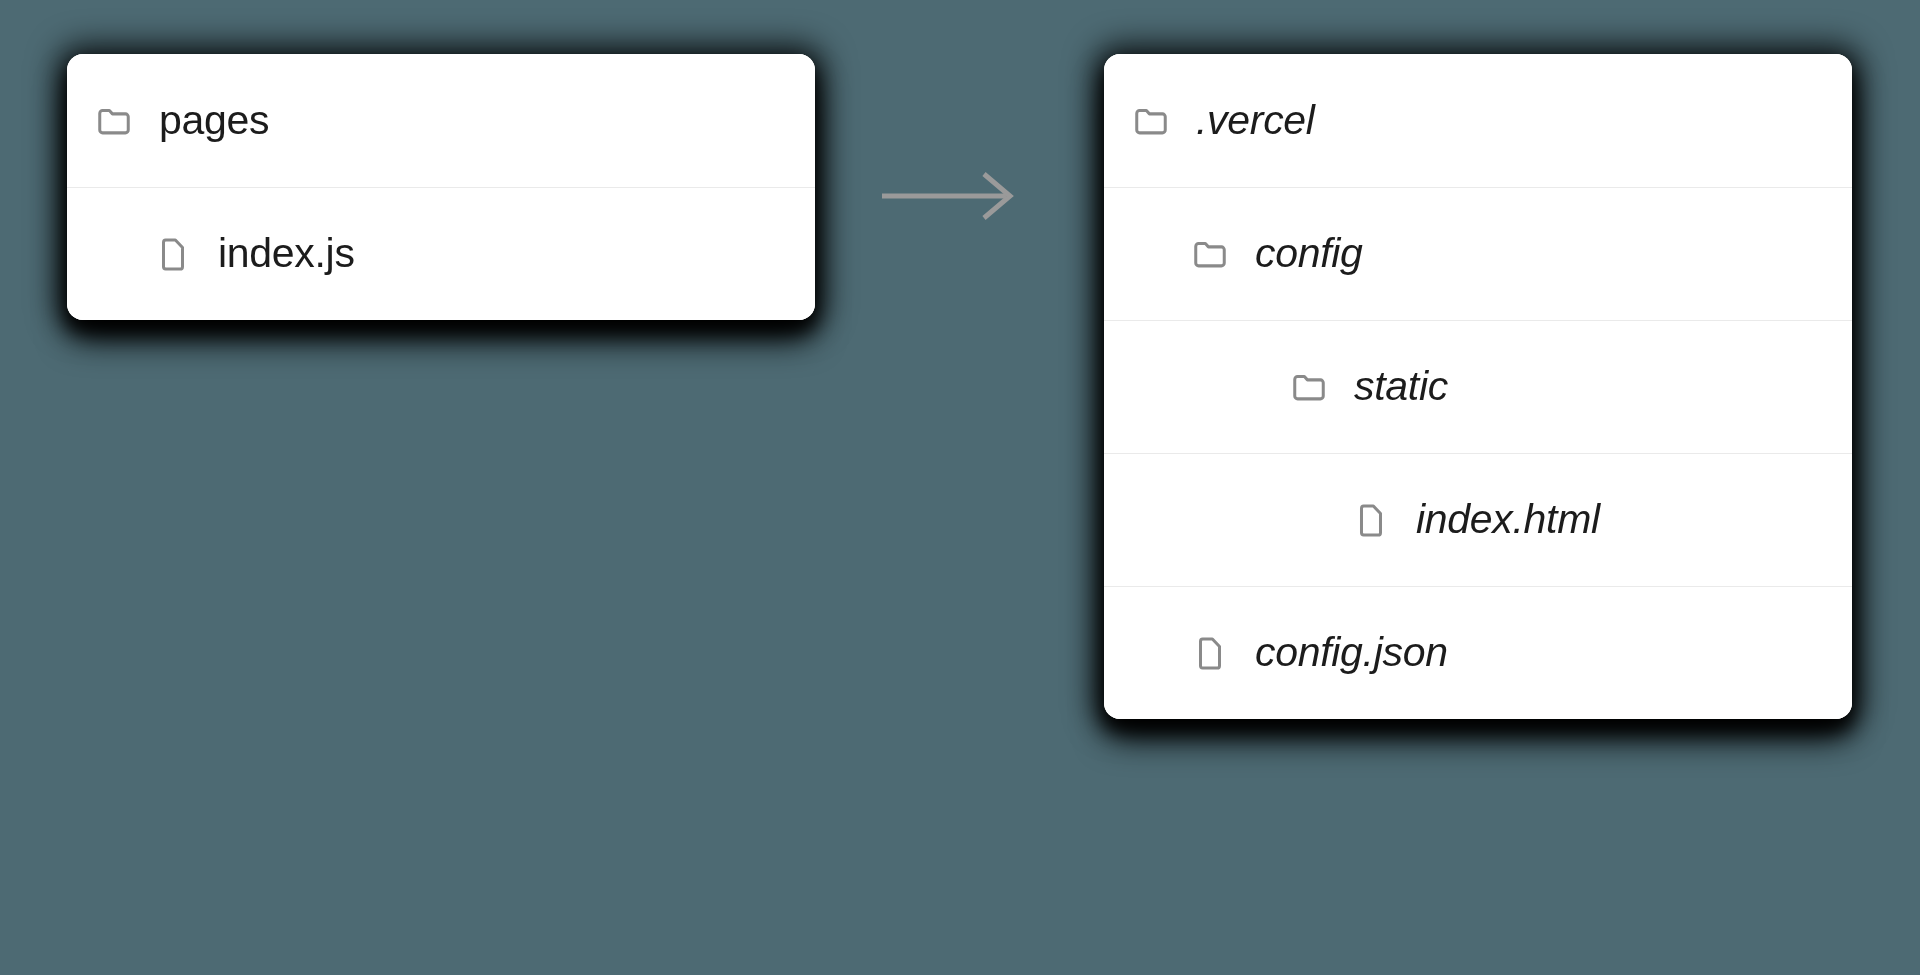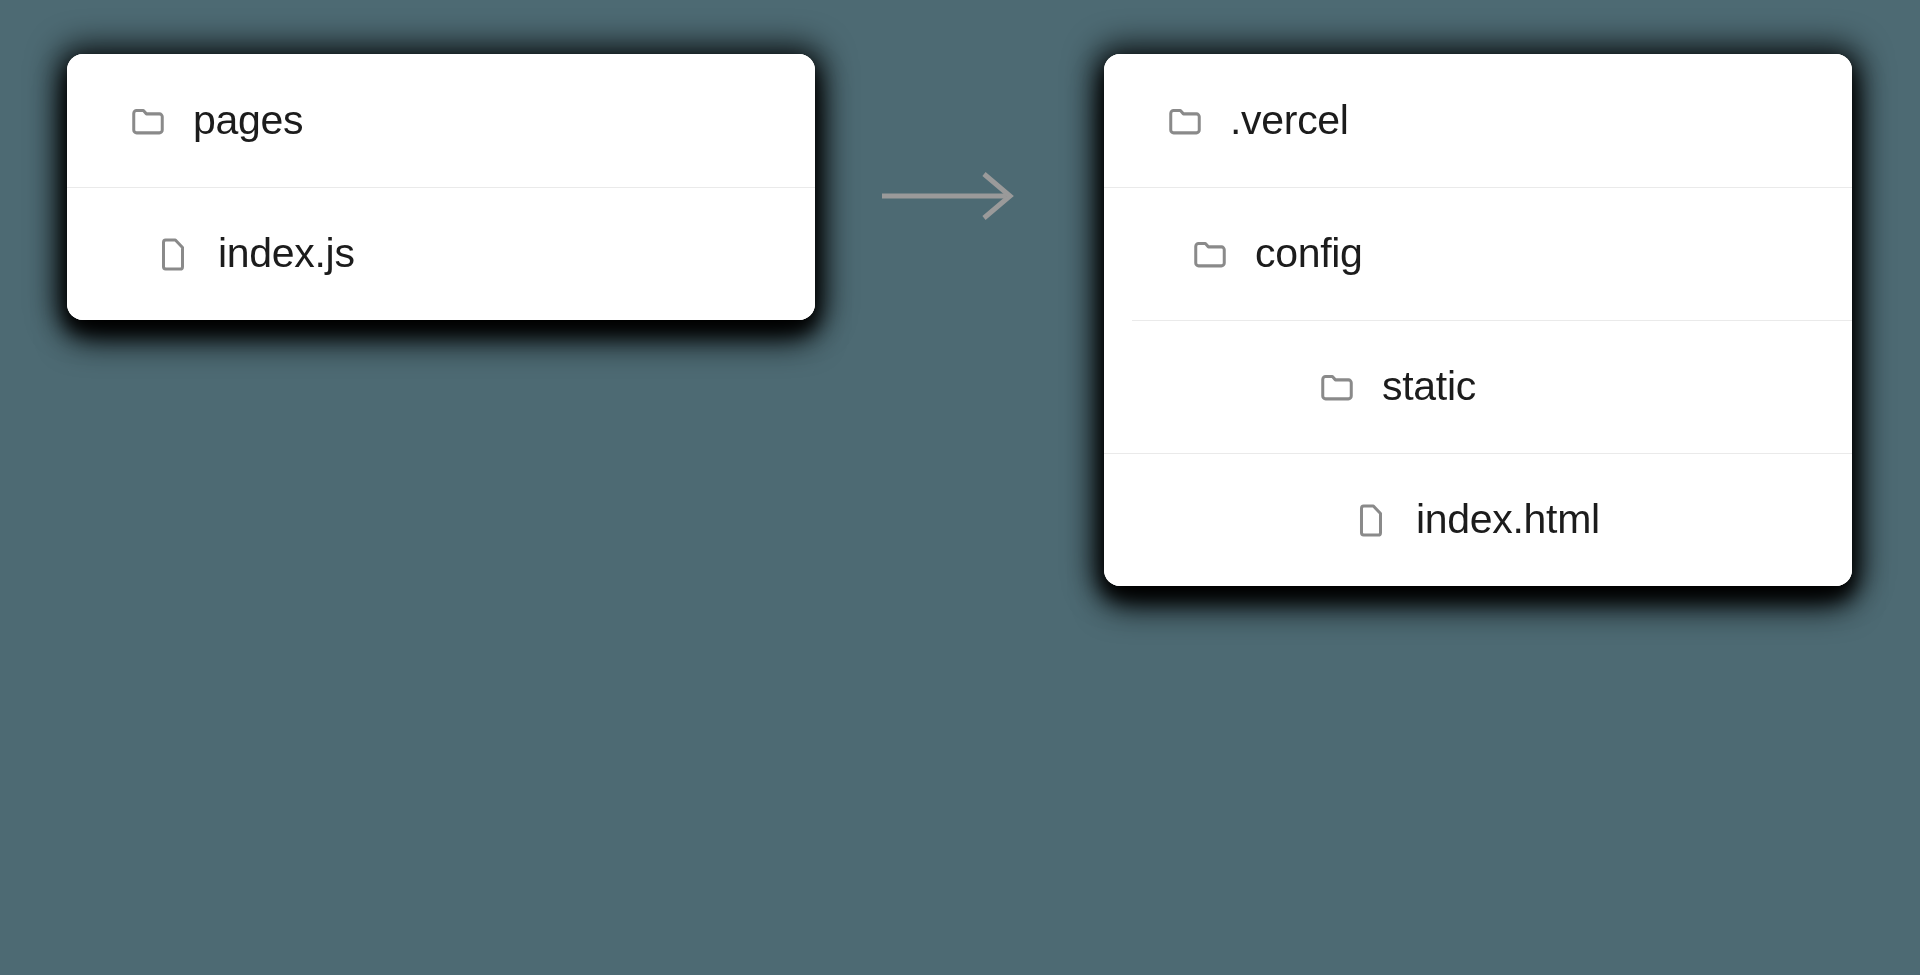--- a/index.html
+++ b/index.html
@@ -37,20 +37,21 @@
   #card-source {
     left: 67px;
     top: 54px;
     width: 748px;
   }
 
   #card-output {
     left: 1104px;
     top: 54px;
     width: 748px;
+    font-style: italic;
   }
 
   .row {
     position: relative;
     display: flex;
     align-items: center;
     height: 133px;
     padding-left: 0;
     background: #ffffff;
   }
@@ -86,23 +87,23 @@
 
   .label {
     font-size: 41px;
     line-height: 1;
     color: #1c1c1c;
     letter-spacing: -0.3px;
     white-space: nowrap;
   }
 
   
-  .indent-0 { padding-left: 62px; }
+  .indent-0 { padding-left: 28px; }
   .indent-1 { padding-left: 87px; }
-  .indent-2 { padding-left: 186px; margin-left: 28px; }
+  .indent-2 { padding-left: 186px; }
   .indent-3 { padding-left: 248px; }
 
   
   #transform-arrow {
     position: absolute;
     left: 880px;
     top: 168px;
     width: 140px;
     height: 56px;
   }
@@ -186,16 +187,26 @@
         <span class="icon">
           <svg viewBox="0 0 24 24" fill="none" stroke="#8a8a8a" stroke-width="1.9" stroke-linecap="round" stroke-linejoin="round">
             <path d="M7.4 3.2h6.1L18 7.9v12.1a1.5 1.5 0 0 1-1.5 1.5h-9.1A1.5 1.5 0 0 1 6 20V4.7a1.5 1.5 0 0 1 1.4-1.5z"></path>
           </svg>
         </span>
         <span class="label">index.html</span>
       </div>
     </div>
 
 
+    <div class="row indent-1">
+      <div class="row-inner">
+        <span class="icon">
+          <svg viewBox="0 0 24 24" fill="none" stroke="#8a8a8a" stroke-width="1.9" stroke-linecap="round" stroke-linejoin="round">
+            <path d="M7.4 3.2h6.1L18 7.9v12.1a1.5 1.5 0 0 1-1.5 1.5h-9.1A1.5 1.5 0 0 1 6 20V4.7a1.5 1.5 0 0 1 1.4-1.5z"></path>
+          </svg>
+        </span>
+        <span class="label">config.json</span>
+      </div>
+    </div>
 
   </div>
 
 </div>
 
 </body></html>

